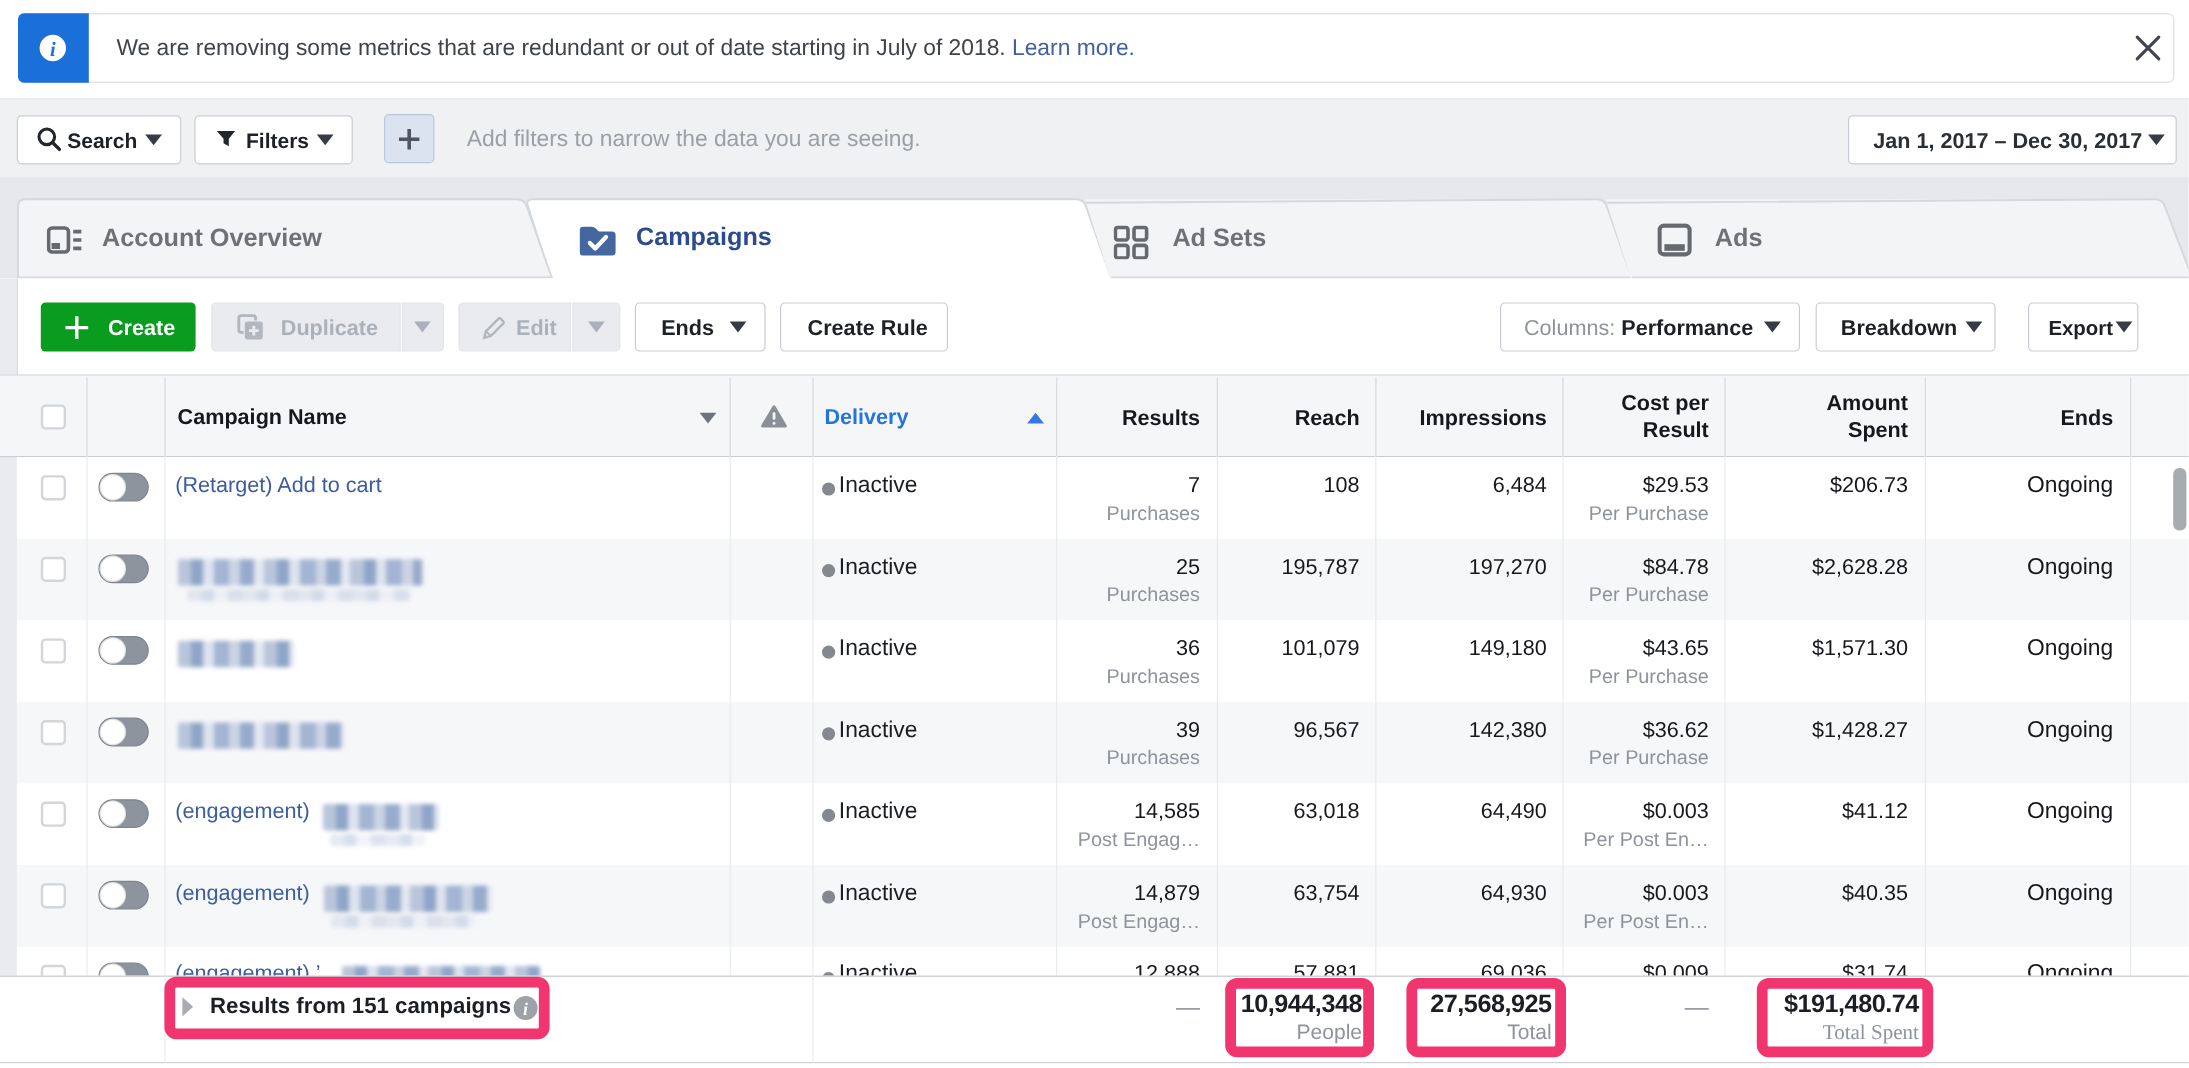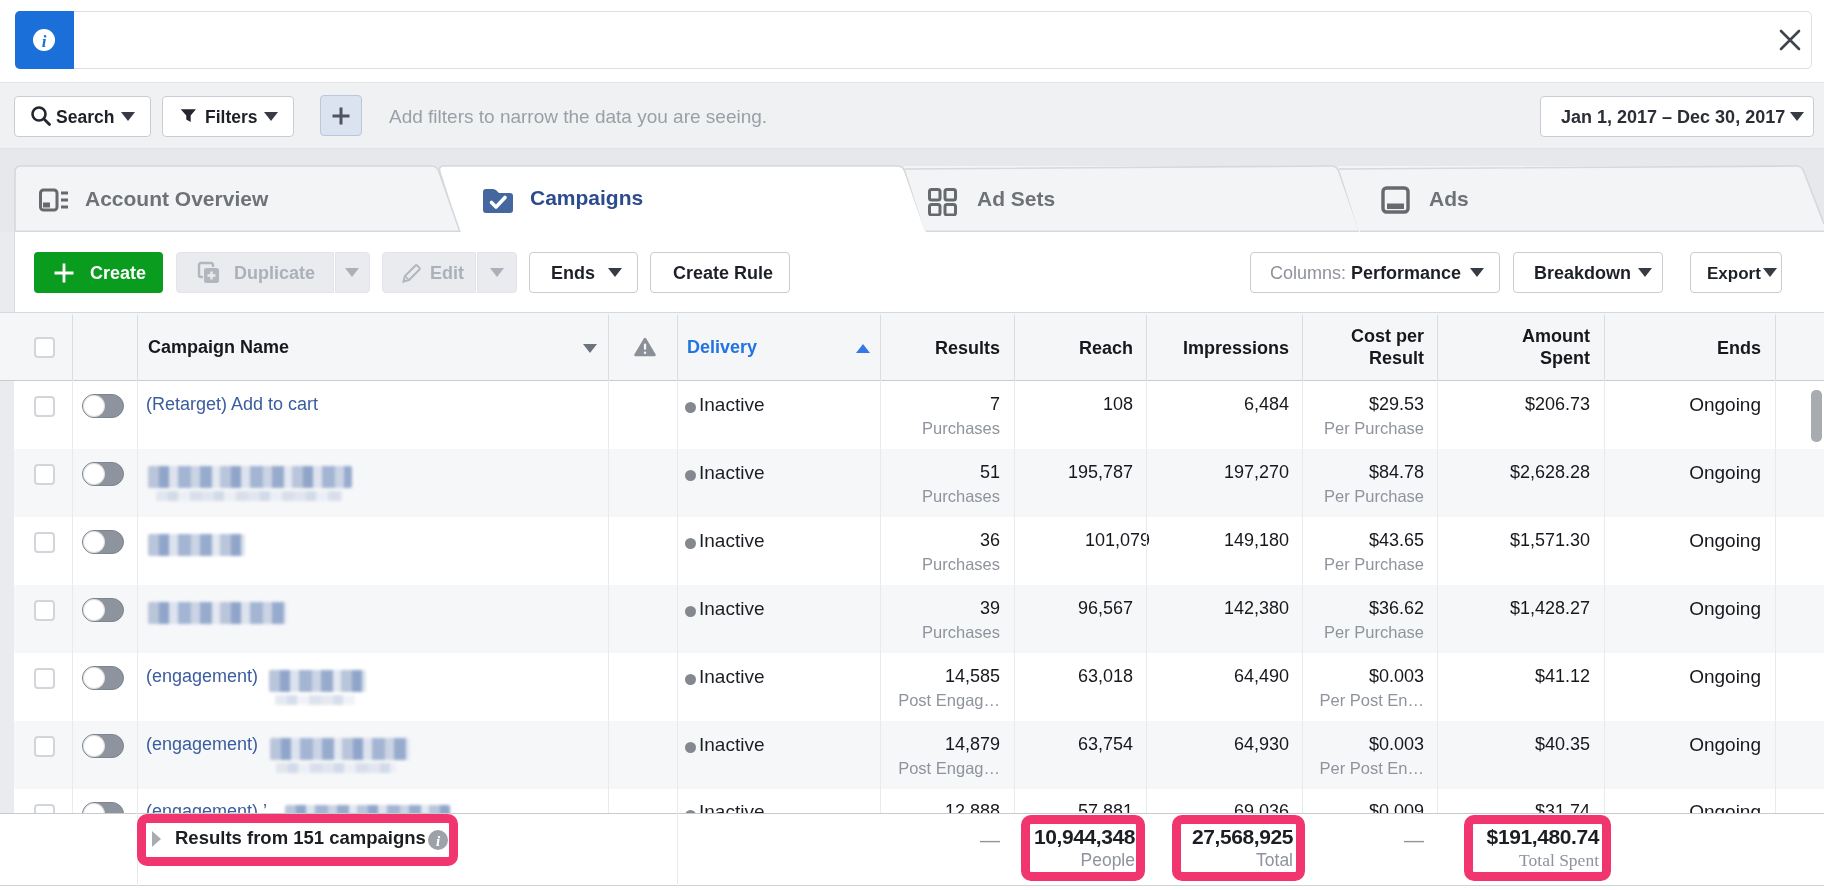--- a/index.html
+++ b/index.html
@@ -29,20 +29,21 @@
 </head>
 <body>
 <div id="page">
 
 <div class="abs" style="left:15px;top:11px;width:1797px;height:58px;background:#fff;border:1px solid #dcdfe4;border-radius:5px;"></div>
 <div class="abs" style="left:15px;top:11px;width:59px;height:58px;background:#1b6fd8;border-radius:5px 0 0 5px;"></div>
 <svg class="abs" style="left:31px;top:27px;" width="26" height="26" viewBox="0 0 26 26">
   <circle cx="13" cy="13" r="11" fill="#fff"></circle>
   <text x="13" y="19.5" font-family="Liberation Serif,serif" font-size="17" font-style="italic" font-weight="bold" fill="#1b6fd8" text-anchor="middle">i</text>
 </svg>
+<div class="abs" style="left:97px;top:30px;font-size:19px;color:#3f434a;">We are removing some metrics that are redundant or out of date starting in July of 2018. <span style="color:#41629e;">Learn more.</span></div>
 <svg class="abs" style="left:1778px;top:28px;" width="24" height="24" viewBox="0 0 24 24">
   <path d="M3 3 L21 21 M21 3 L3 21" stroke="#40454e" stroke-width="2.6" stroke-linecap="round"></path>
 </svg>
 
 <div class="abs" style="left:0;top:82px;width:1824px;height:67px;background:#eff1f3;border-top:1px solid #e3e5e9;"></div>
 
 <div class="btn" style="left:14px;top:96px;width:137px;"></div>
 <svg class="abs" style="left:29px;top:104px;" width="24" height="24" viewBox="0 0 24 24">
   <circle cx="10" cy="10" r="6.5" fill="none" stroke="#23262c" stroke-width="2.6"></circle>
   <path d="M15 15 L20.5 20.5" stroke="#23262c" stroke-width="2.8" stroke-linecap="round"></path>
@@ -203,36 +204,36 @@
 <div class="num" style="right:400px;top:394px;">$29.53</div>
 <div class="sub" style="right:400px;top:419px;">Per Purchase</div>
 <div class="num" style="right:234px;top:394px;">$206.73</div>
 <div class="ong" style="right:63px;top:394px;">Ongoing</div>
 <div class="cb" style="left:34px;top:464px;"></div>
 <div class="tgl" style="left:82px;top:462px;"></div>
 <div class="blur1" style="left:148px;top:466px;width:204px;"></div>
     <div class="blur2" style="left:156px;top:491px;width:186px;"></div>
 <div class="dot" style="left:685px;top:470px;"></div>
 <div class="inact" style="left:699px;top:462px;">Inactive</div>
-<div class="num" style="right:824px;top:462px;">51</div>
+<div class="num" style="right:824px;top:462px;">25</div>
 <div class="sub" style="right:824px;top:487px;">Purchases</div>
 <div class="num" style="right:691px;top:462px;">195,787</div>
 <div class="num" style="right:535px;top:462px;">197,270</div>
 <div class="num" style="right:400px;top:462px;">$84.78</div>
 <div class="sub" style="right:400px;top:487px;">Per Purchase</div>
 <div class="num" style="right:234px;top:462px;">$2,628.28</div>
 <div class="ong" style="right:63px;top:462px;">Ongoing</div>
 <div class="cb" style="left:34px;top:532px;"></div>
 <div class="tgl" style="left:82px;top:530px;"></div>
 <div class="blur1" style="left:148px;top:534px;width:97px;"></div>
 <div class="dot" style="left:685px;top:538px;"></div>
 <div class="inact" style="left:699px;top:530px;">Inactive</div>
 <div class="num" style="right:824px;top:530px;">36</div>
 <div class="sub" style="right:824px;top:555px;">Purchases</div>
-<div class="num" style="right:674px;top:530px;text-align:center;">101,079</div>
+<div class="num" style="right:691px;top:530px;text-align:center;">101,079</div>
 <div class="num" style="right:535px;top:530px;">149,180</div>
 <div class="num" style="right:400px;top:530px;">$43.65</div>
 <div class="sub" style="right:400px;top:555px;">Per Purchase</div>
 <div class="num" style="right:234px;top:530px;">$1,571.30</div>
 <div class="ong" style="right:63px;top:530px;">Ongoing</div>
 <div class="cb" style="left:34px;top:600px;"></div>
 <div class="tgl" style="left:82px;top:598px;"></div>
 <div class="blur1" style="left:148px;top:602px;width:139px;"></div>
 <div class="dot" style="left:685px;top:606px;"></div>
 <div class="inact" style="left:699px;top:598px;">Inactive</div>

